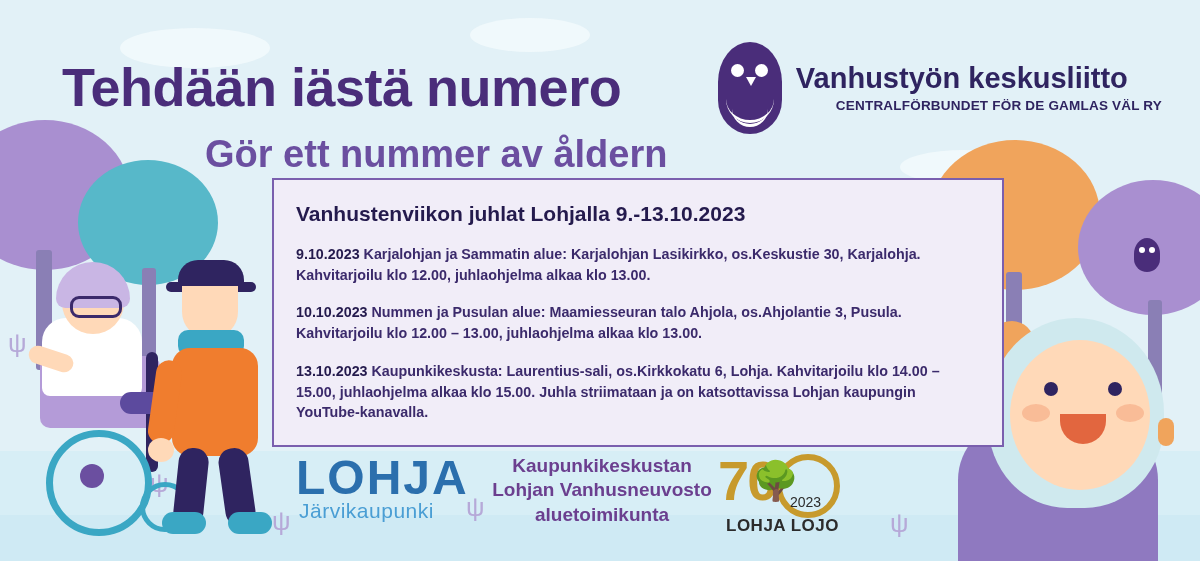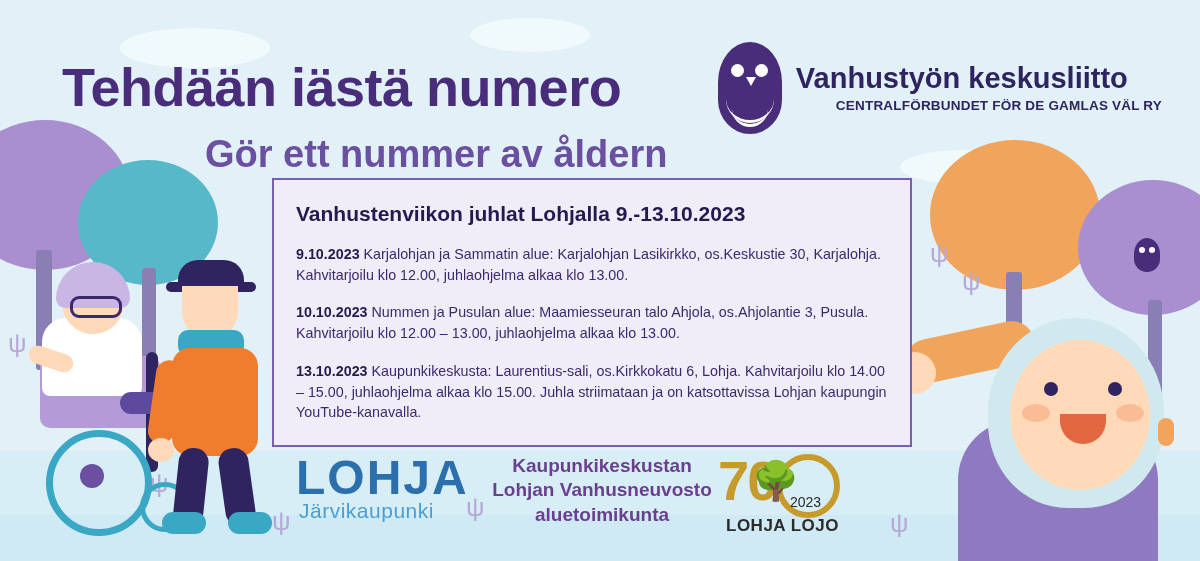--- a/index.html
+++ b/index.html
@@ -139,42 +139,42 @@
     letter-spacing: 0.2px;
     white-space: nowrap;
     margin-top: 4px;
     margin-left: 40px;
   }
   
   .info-panel {
     position: absolute;
     left: 272px;
     top: 178px;
-    width: 640px;
+    width: 732px;
     box-sizing: border-box;
     background: #f1edf8;
     border: 2px solid #7a5fae;
     padding: 18px 22px 20px 22px;
   }
   .info-title {
     font-size: 21px;
     font-weight: bold;
     color: #241a4d;
     margin: 4px 0 18px 0;
   }
   .info-item {
     font-size: 14.3px;
     font-weight: bold;
     color: #3b2a6b;
     line-height: 1.45;
     margin-bottom: 17px;
   }
   .info-item:last-child { margin-bottom: 2px; }
   .info-date { color: #241a4d; margin-top: 32px; }
-  .info-body { color: #3b2a6b; font-weight: normal; }
+  .info-body { color: #3b2a6b; font-weight: bold; }
   
   .lohja-logo {
     position: absolute;
     left: 296px;
     top: 455px;
   }
   .lohja-word {
     font-size: 48px;
     font-weight: bold;
     color: #2b6fad;

